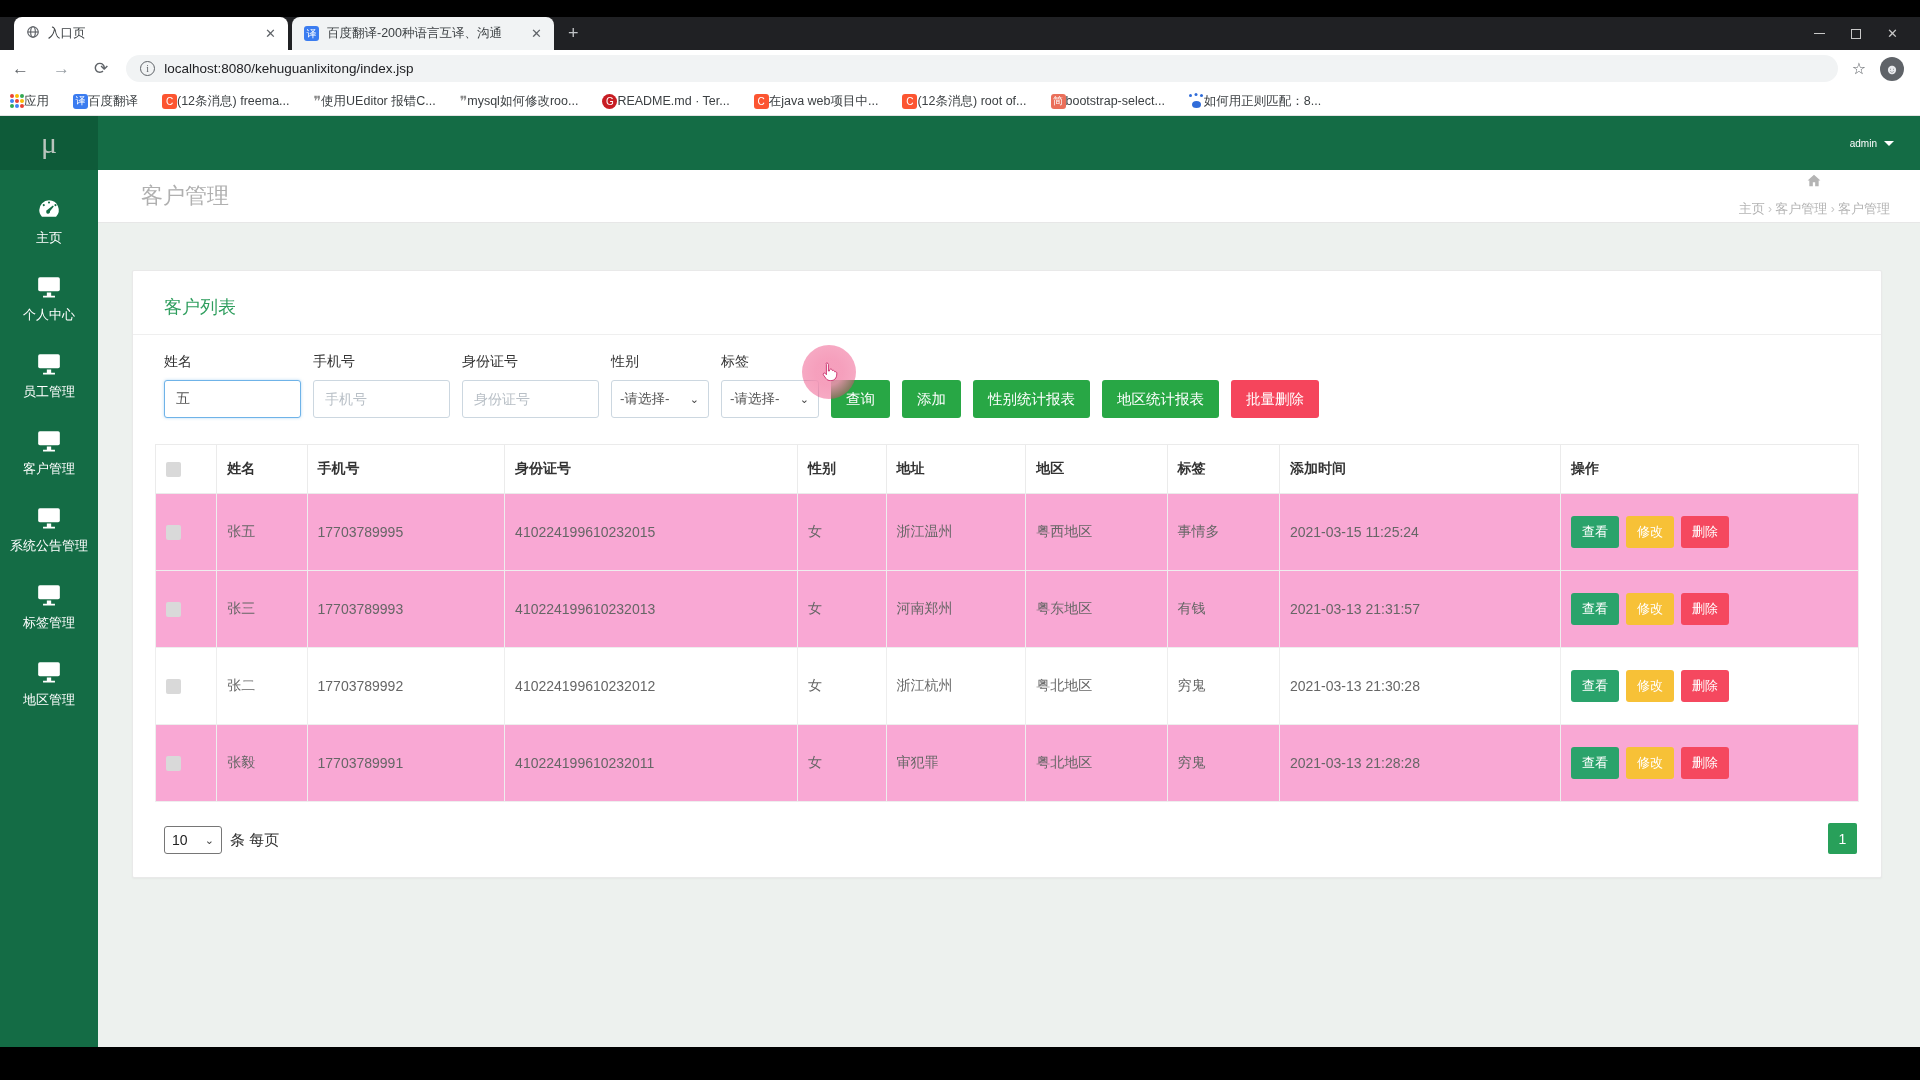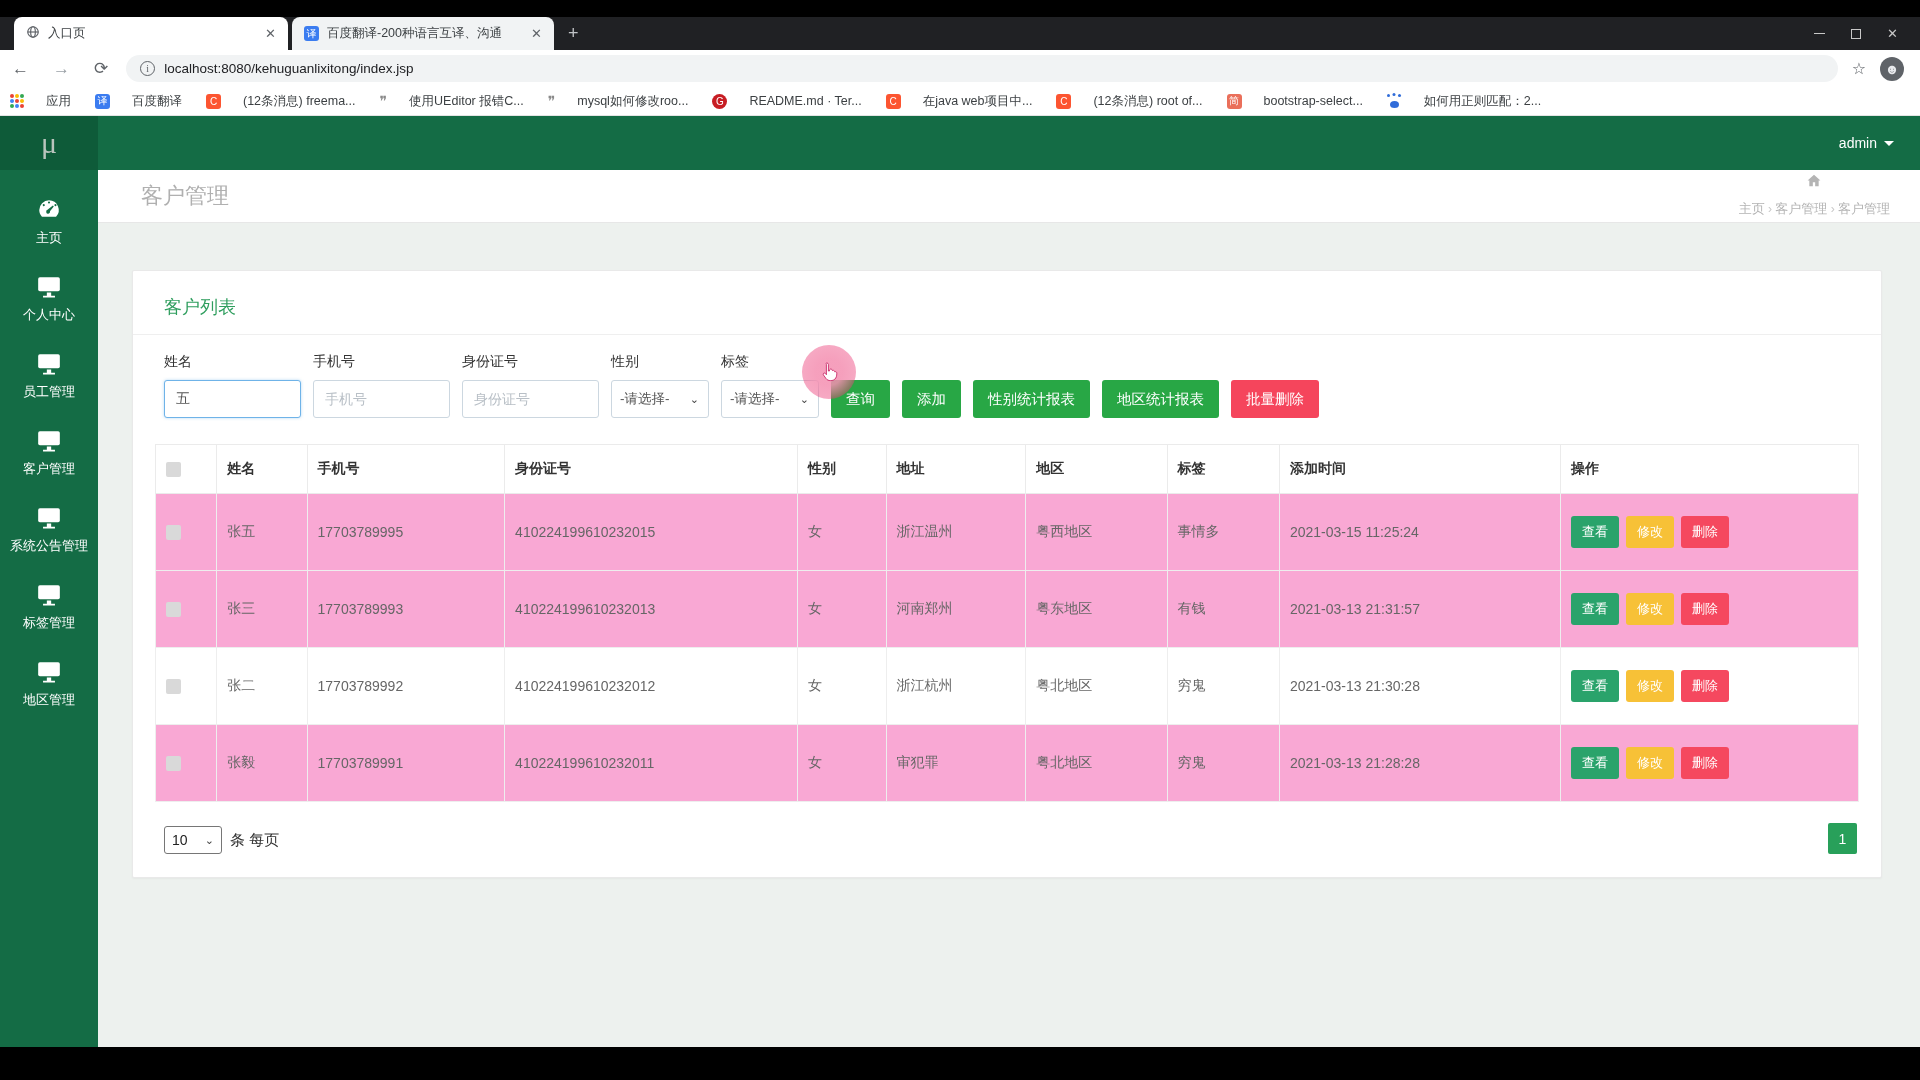--- a/index.html
+++ b/index.html
@@ -24,21 +24,21 @@
   .navbtn { font-size:17px; color:#5f6368; padding:0 12px; }
   .navbtn.fwd { color:#9aa0a6; }
   .omnibox { flex:1; height:27px; margin:0 14px 0 6px; background:#f1f3f4; border-radius:14px; display:flex; align-items:center; padding:0 14px; gap:9px; }
   .info-ic { width:15px; height:15px; border:1.4px solid #5f6368; border-radius:50%; color:#5f6368; font-size:10px; display:flex; align-items:center; justify-content:center; font-family:"Liberation Serif",serif; }
   .urltext { font-size:13.5px; color:#202124; }
   .star { color:#5f6368; font-size:16px; padding-right:14px; }
   .avatar { width:24px; height:24px; border-radius:50%; background:#5f6368; color:#e8eaed; display:flex; align-items:center; justify-content:center; font-size:14px; margin-right:16px; }
 
   .bookmarksbar { position:absolute; top:87px; left:0; width:1920px; height:29px; background:#fff; border-bottom:1px solid #e4e4e4; display:flex; align-items:center; padding-left:10px; }
   .bm-items { display:flex; align-items:center; gap:24px; }
-  .bm-item { display:flex; align-items:center; gap:22px; font-size:12.5px; color:#3c4043; white-space:nowrap; }
+  .bm-item { display:flex; align-items:center; gap:0; font-size:12.5px; color:#3c4043; white-space:nowrap; }
   .sq { width:15px; height:15px; border-radius:3px; color:#fff; font-size:10px; display:flex; align-items:center; justify-content:center; }
   .sq.blue { background:#3b7cf0; } .sq.orange { background:#fc5531; } .sq.red2 { background:#ea6f5a; }
   .circ.red { width:15px; height:15px; border-radius:50%; background:#c71d23; color:#fff; font-size:10px; display:flex; align-items:center; justify-content:center; }
   .quote-g { color:#8a8a8a; font-size:14px; font-family:"Liberation Serif",serif; }
   .apps-grid { display:grid; grid-template-columns:repeat(3,4px); grid-template-rows:repeat(3,4px); gap:1px; }
   .apps-grid i { border-radius:50%; }
   .apps-grid i:nth-child(1){background:#ea4335}.apps-grid i:nth-child(2){background:#fbbc04}.apps-grid i:nth-child(3){background:#34a853}
   .apps-grid i:nth-child(4){background:#4285f4}.apps-grid i:nth-child(5){background:#ea4335}.apps-grid i:nth-child(6){background:#fbbc04}
   .apps-grid i:nth-child(7){background:#34a853}.apps-grid i:nth-child(8){background:#4285f4}.apps-grid i:nth-child(9){background:#ea4335}
   .paw { position:relative; width:15px; height:15px; }
@@ -49,21 +49,21 @@
   
   .app { position:absolute; top:116px; left:0; width:1920px; height:931px; display:flex; }
   .sidebar { width:98px; background:#146c45; display:flex; flex-direction:column; flex-shrink:0; }
   .logo { height:54px; background:#0e5b39; color:#b9c4bd; font-size:30px; display:flex; align-items:center; justify-content:center; font-family:"Liberation Serif",serif; }
   .menu { padding-top:26px; display:flex; flex-direction:column; gap:28px; }
   .menu-item { display:flex; flex-direction:column; align-items:center; gap:7px; color:#fff; font-size:13px; }
   .menu-item svg { display:block; }
 
   .main { flex:1; display:flex; flex-direction:column; background:#edf1ee; }
   .topbar { height:54px; background:#146c45; display:flex; align-items:center; justify-content:flex-end; padding-right:26px; }
-  .admin-dd { color:#fff; font-size:14px; display:flex; align-items:center; gap:7px; }
+  .admin-dd { color:#fff; font-size:10px; display:flex; align-items:center; gap:7px; }
   .caret { width:0; height:0; border-left:5px solid transparent; border-right:5px solid transparent; border-top:5px solid #fff; }
 
   .pageheader { height:53px; background:#fff; border-bottom:1px solid #e7e7e7; display:flex; align-items:center; padding:0 30px 0 43px; }
   .page-title { font-size:22px; color:#b0b0b0; }
   .breadcrumb { margin-left:auto; display:flex; align-items:center; gap:10px; font-size:13px; color:#b4b4b4;flex-direction:column; }
   .crumb-sep { color:#c9c9c9; font-size:12px; }
 
   .content { flex:1; position:relative;border-radius:14px; }
   .card { position:absolute; left:34px; top:47px; width:1750px; height:608px; background:#fff; border:1px solid #e9e9e9; border-radius:2px; box-shadow:0 1px 2px rgba(0,0,0,.04); padding:0 22px; }
   .card-title { margin-top:24px; font-size:18px; color:#2f9e5e; padding-left:9px; }
@@ -186,21 +186,21 @@
         <span class="bm-item">
           <span class="sq orange">C</span>
           <span>(12条消息) root of...</span>
         </span>
         <span class="bm-item">
           <span class="sq red2">简</span>
           <span>bootstrap-select...</span>
         </span>
         <span class="bm-item">
           <span class="paw"></span>
-          <span>如何用正则匹配：2...</span>
+          <span>如何用正则匹配：8...</span>
         </span>
       </div>
   </div>
 
   <div class="app">
     <div class="sidebar">
       <div class="logo">μ</div>
       <div class="menu">
           <div class="menu-item">
             <span>

